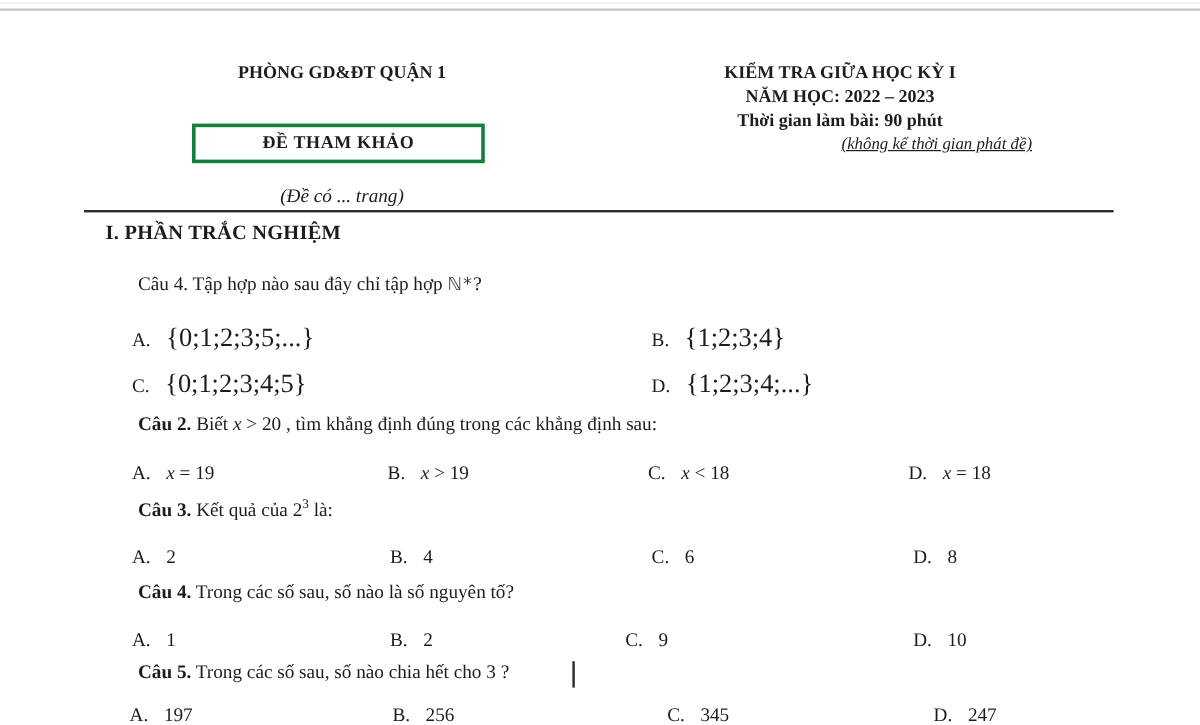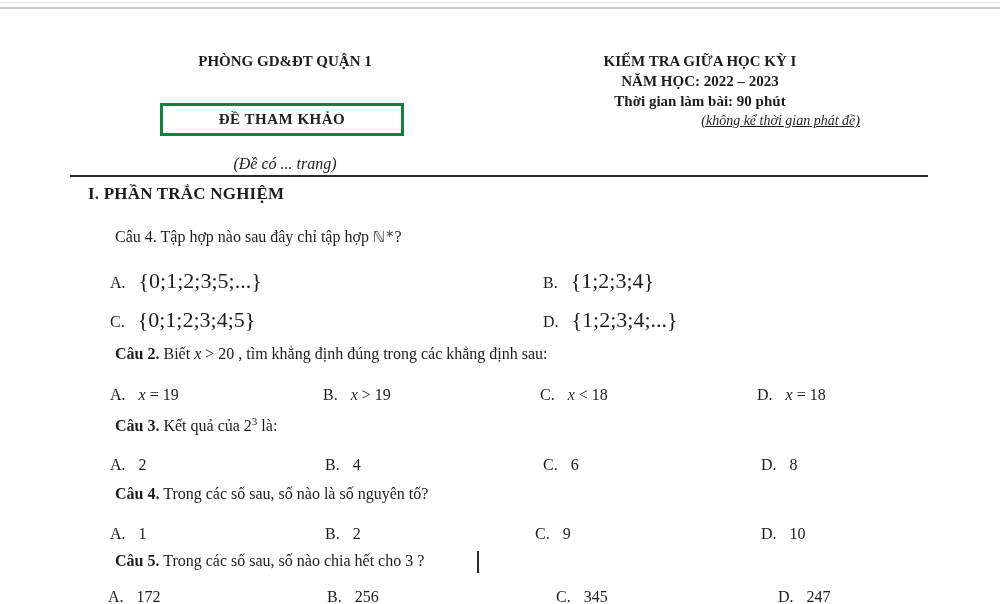--- a/index.html
+++ b/index.html
@@ -125,34 +125,34 @@
   <div class="abs qline" style="left:115px;top:485px">
     <span class="b">Câu 4.</span>
     <span>Trong các số sau, số nào là số nguyên tố?</span>
   </div>
   <div class="abs opt" style="left:110px;top:525px">
     <span class="key">A.</span><span>1</span>
   </div>
   <div class="abs opt" style="left:325px;top:525px">
     <span class="key">B.</span><span>2</span>
   </div>
-  <div class="abs opt" style="left:535px;top:525px">
+  <div class="abs opt" style="left:521px;top:525px">
     <span class="key">C.</span><span>9</span>
   </div>
   <div class="abs opt" style="left:761px;top:525px">
     <span class="key">D.</span><span>10</span>
   </div>
 
   <div class="abs qline" style="left:115px;top:552px">
     <span class="b">Câu 5.</span>
     <span>Trong các số sau, số nào chia hết cho 3 ?</span>
   </div>
   <div class="abs caret"></div>
   <div class="abs opt" style="left:108px;top:588px">
-    <span class="key">A.</span><span>172</span>
+    <span class="key">A.</span><span>197</span>
   </div>
   <div class="abs opt" style="left:327px;top:588px">
     <span class="key">B.</span><span>256</span>
   </div>
   <div class="abs opt" style="left:556px;top:588px">
     <span class="key">C.</span><span>345</span>
   </div>
   <div class="abs opt" style="left:778px;top:588px">
     <span class="key">D.</span><span>247</span>
   </div>

